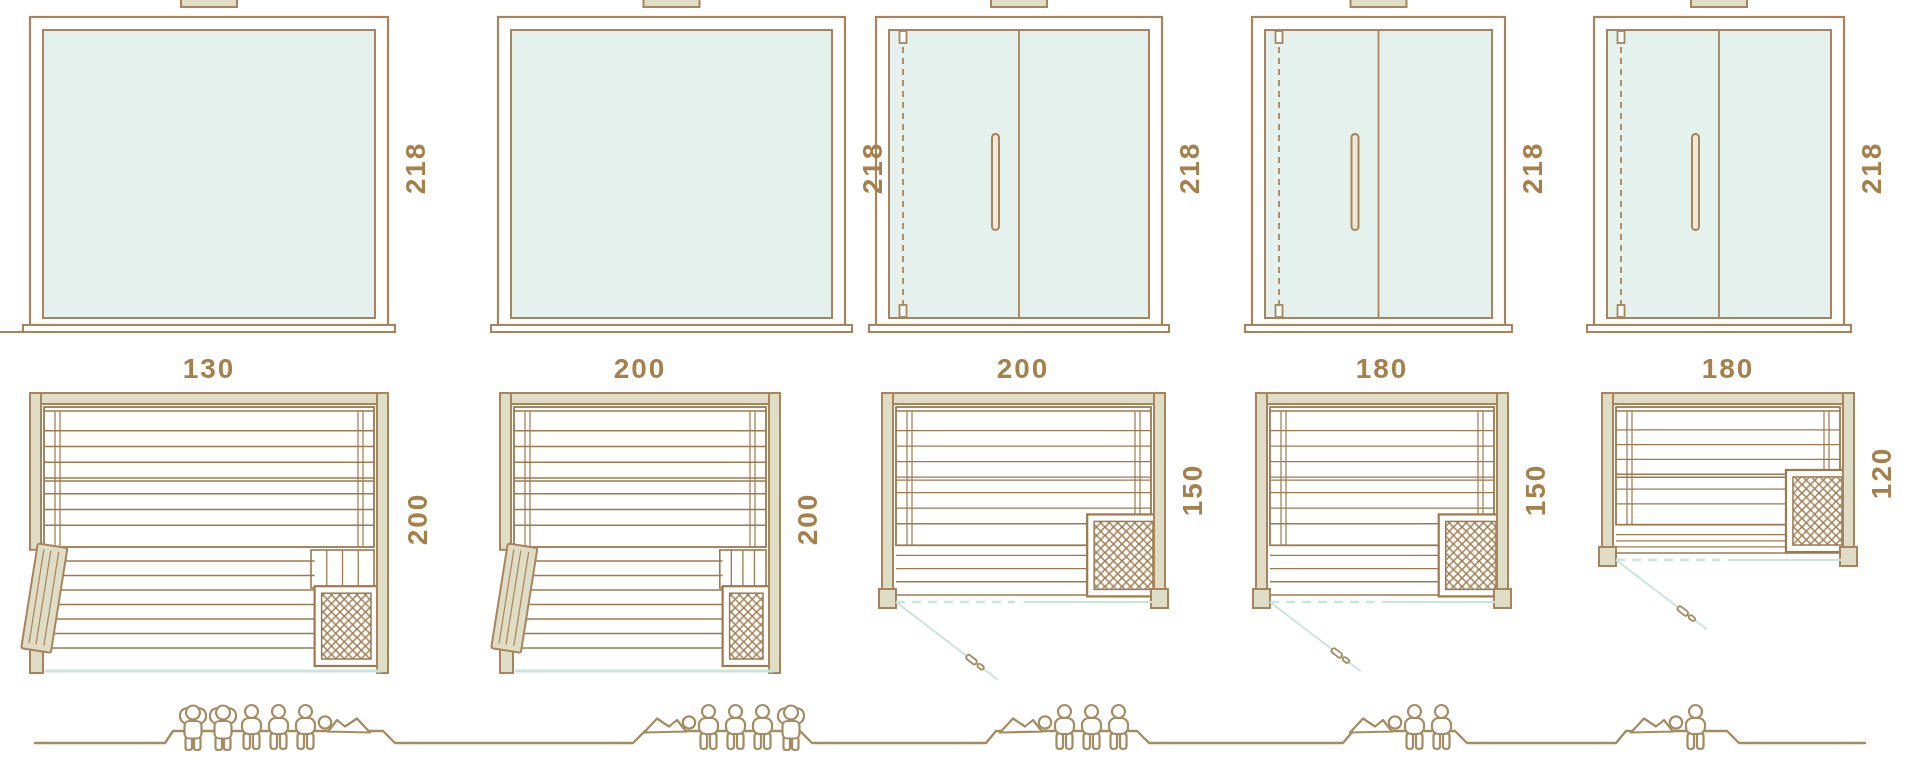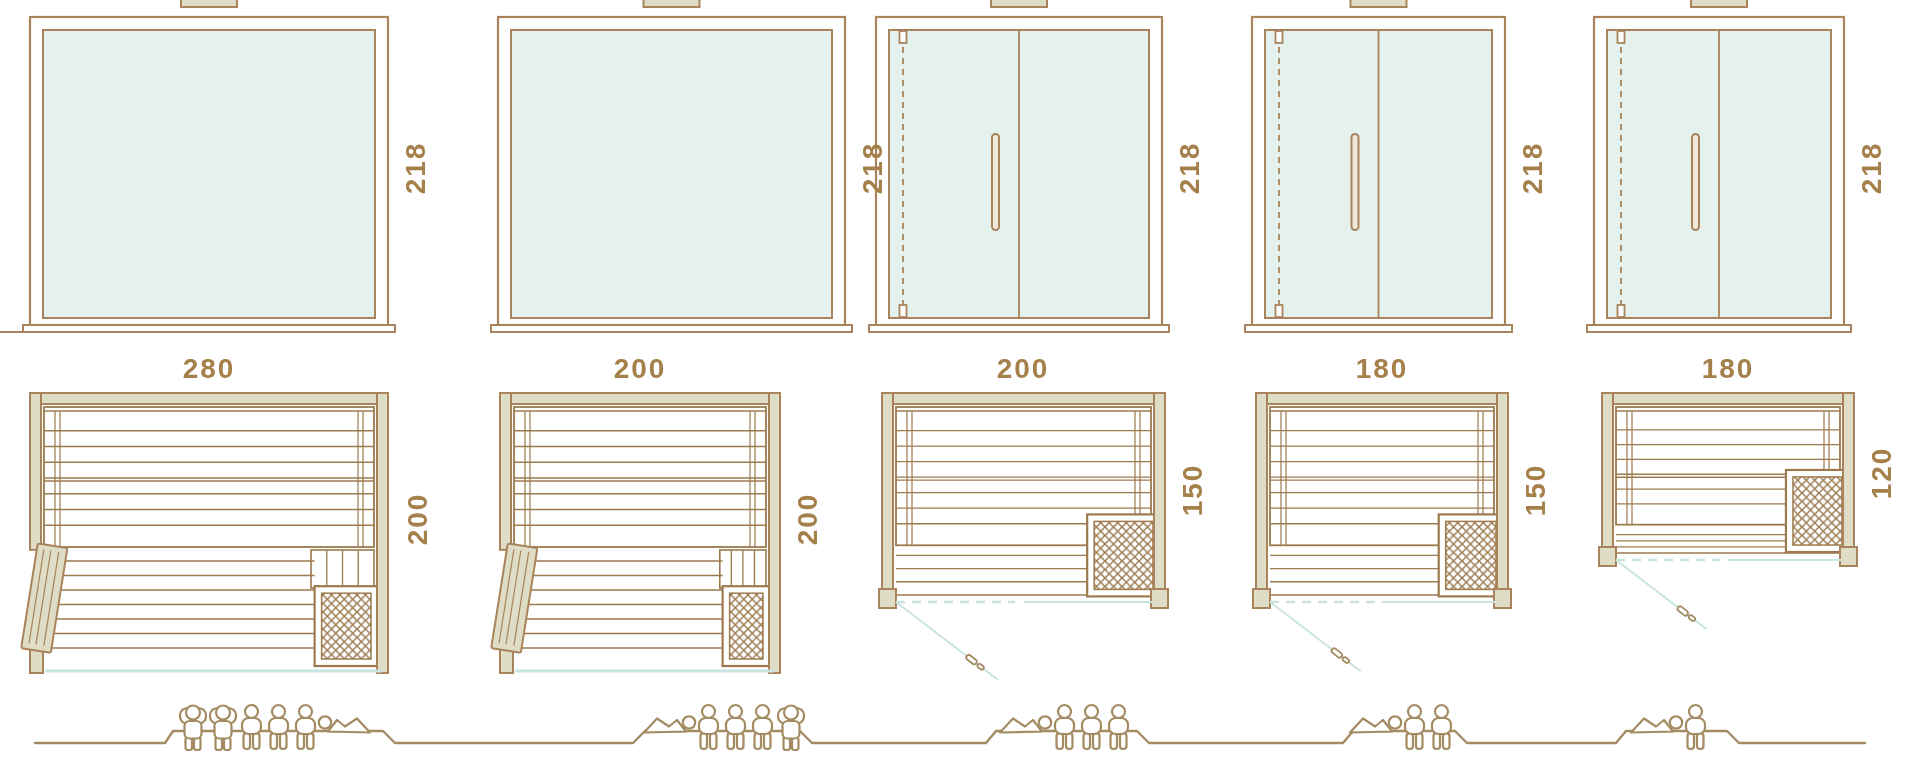--- a/index.html
+++ b/index.html
@@ -331,21 +331,21 @@
       <g>
         <path fill="#ffffff" stroke="#a38c62" stroke-width="2.2" stroke-linejoin="round" stroke-linecap="round" d="M 1673 731.5 L 1664 720 L 1656 726.5 L 1644 718.5 L 1631 732.5 Z"></path>
         <circle fill="#ffffff" stroke="#a38c62" stroke-width="2.2" stroke-linejoin="round" stroke-linecap="round" cx="1676" cy="722.5" r="6.2"></circle>
         <rect x="1687.5" y="733" width="6.5" height="16" fill="#ffffff" stroke="#a38c62" stroke-width="2.2" rx="3"></rect>
         <rect x="1697" y="733" width="6.5" height="16" fill="#ffffff" stroke="#a38c62" stroke-width="2.2" rx="3"></rect>
         <rect x="1686" y="718" width="19" height="16" fill="#ffffff" stroke="#a38c62" stroke-width="2.2" rx="6.5"></rect>
         <circle fill="#ffffff" stroke="#a38c62" stroke-width="2.2" stroke-linejoin="round" stroke-linecap="round" cx="1695.5" cy="711.5" r="6.5"></circle>
       </g>
     </svg>
 
-  <span class="dim" style="left:209px;top:369px">280</span>
+  <span class="dim" style="left:209px;top:369px">130</span>
   <span class="dim" style="left:640px;top:369px">200</span>
   <span class="dim" style="left:1023px;top:369px">200</span>
   <span class="dim" style="left:1382px;top:369px">180</span>
   <span class="dim" style="left:1728px;top:369px">180</span>
 
   <span class="dim v" style="left:416px;top:168px">218</span>
   <span class="dim v" style="left:873px;top:168px">218</span>
   <span class="dim v" style="left:1190px;top:168px">218</span>
   <span class="dim v" style="left:1533px;top:168px">218</span>
   <span class="dim v" style="left:1872px;top:168px">218</span>

